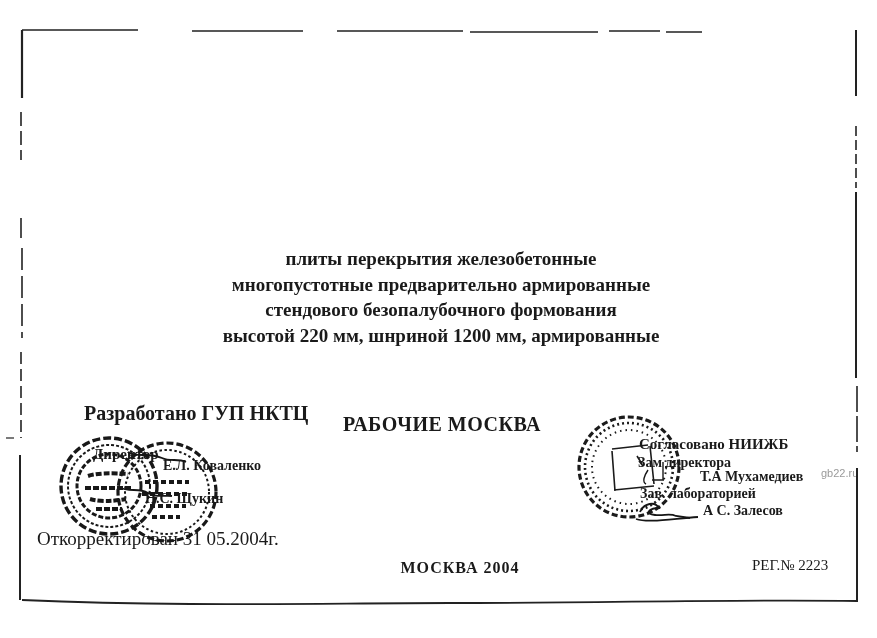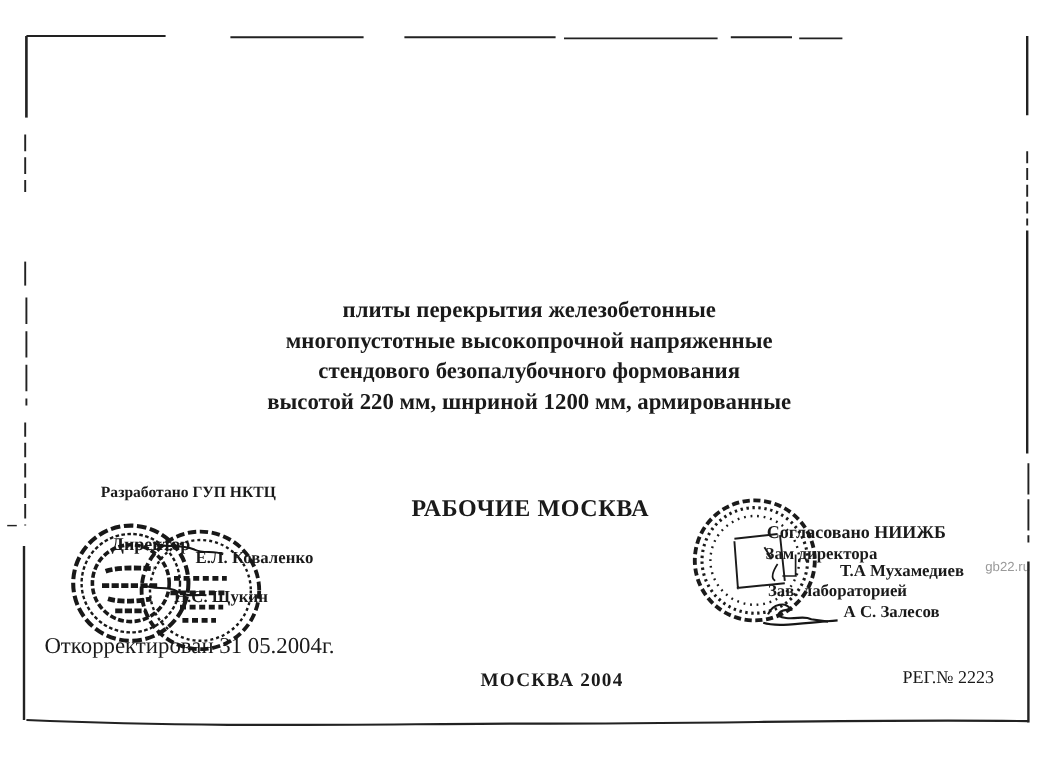--- a/index.html
+++ b/index.html
@@ -5,21 +5,21 @@
   html,body{margin:0;padding:0;background:#ffffff;}
   .page{
     position:relative;width:877px;height:638px;background:#ffffff;overflow:hidden;
     font-family:"Liberation Serif","DejaVu Serif",serif;color:#1a1a1a;
   }
   .t{position:absolute;white-space:nowrap;}
   .b{font-weight:bold;}
   .doc-code{left:250px;top:186px;width:400px;text-align:center;font-size:28px;letter-spacing:1.5px;}
   .subtitle{left:118px;top:246px;width:646px;text-align:center;font-size:19px;line-height:25.6px;font-weight:bold;white-space:nowrap;position:absolute;}
   .doc-type{left:322px;top:413px;width:240px;text-align:center;font-size:20px;letter-spacing:0.5px;}
-  .dev-org{left:84px;top:402px;font-size:13px;}
+  .dev-org{left:84px;top:402px;font-size:20px;}
   .dev-role1{left:93px;top:446px;font-size:15px;}
   .dev-name1{left:163px;top:458px;font-size:14px;}
   .dev-name2{left:145px;top:491px;font-size:14px;font-family:Liberation Serif, serif;}
   .app-org{left:639px;top:436px;font-size:15px;}
   .app-role1{left:638px;top:455px;font-size:14px;}
   .app-name1{left:700px;top:469px;font-size:14px;}
   .app-role2{left:640px;top:486px;font-size:14px;}
   .app-name2{left:703px;top:503px;font-size:14px;}
   .foot-corr{left:37px;top:528px;font-size:19px;}
   .foot-city{left:380px;top:559px;width:160px;text-align:center;font-size:16px;letter-spacing:1px;}
@@ -28,21 +28,21 @@
   .overlay{position:absolute;left:0;top:0;width:877px;height:638px;z-index:2;pointer-events:none;}
 </style>
 </head>
 <body>
 
 <div class="page">
 
 
   <div class="subtitle">
     <div>плиты перекрытия железобетонные</div>
-    <div>многопустотные высокопрочной напряженные</div>
+    <div>многопустотные предварительно армированные</div>
     <div>стендового безопалубочного формования</div>
     <div>высотой 220 мм, шнриной 1200 мм, армированные</div>
   </div>
 
   <div class="t b doc-type">РАБОЧИЕ МОСКВА</div>
 
   <div class="t b dev-org">Разработано ГУП НКТЦ</div>
   <div class="t b dev-role1">Директор</div>
   <div class="t b dev-name1">Е.Л. Коваленко</div>
   <div class="t b dev-name2">Н.С. Щукин</div>

